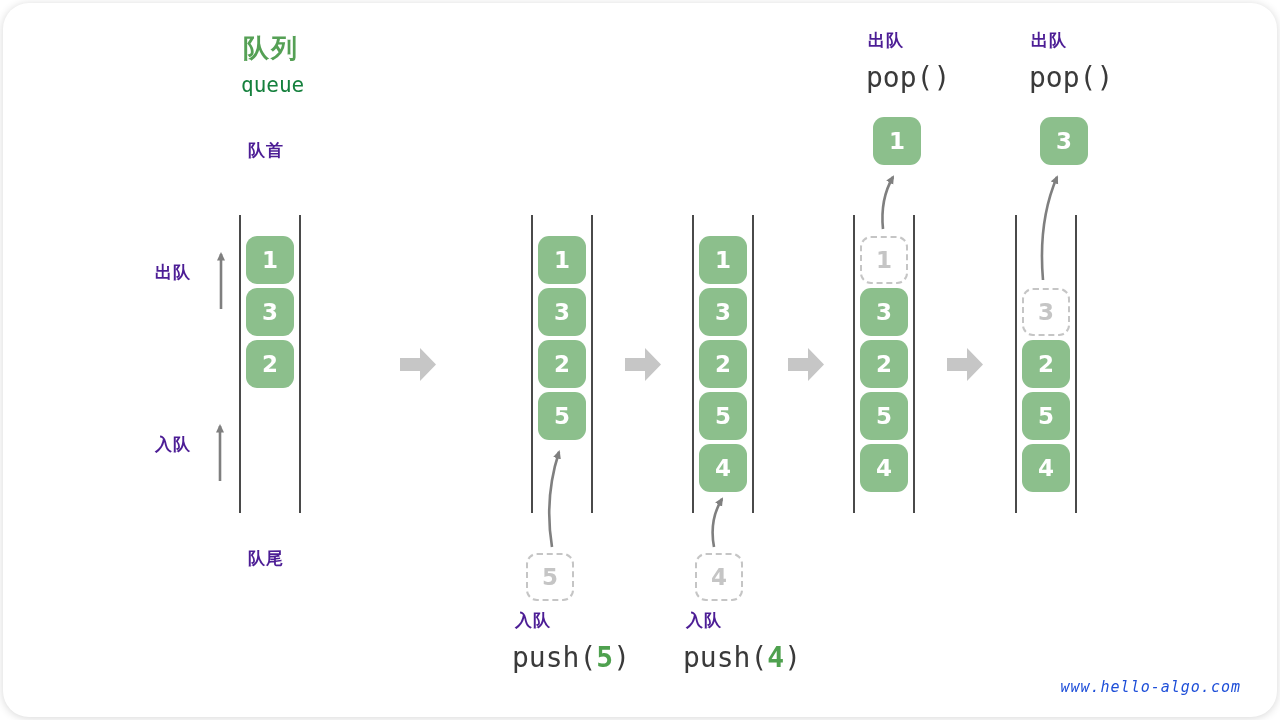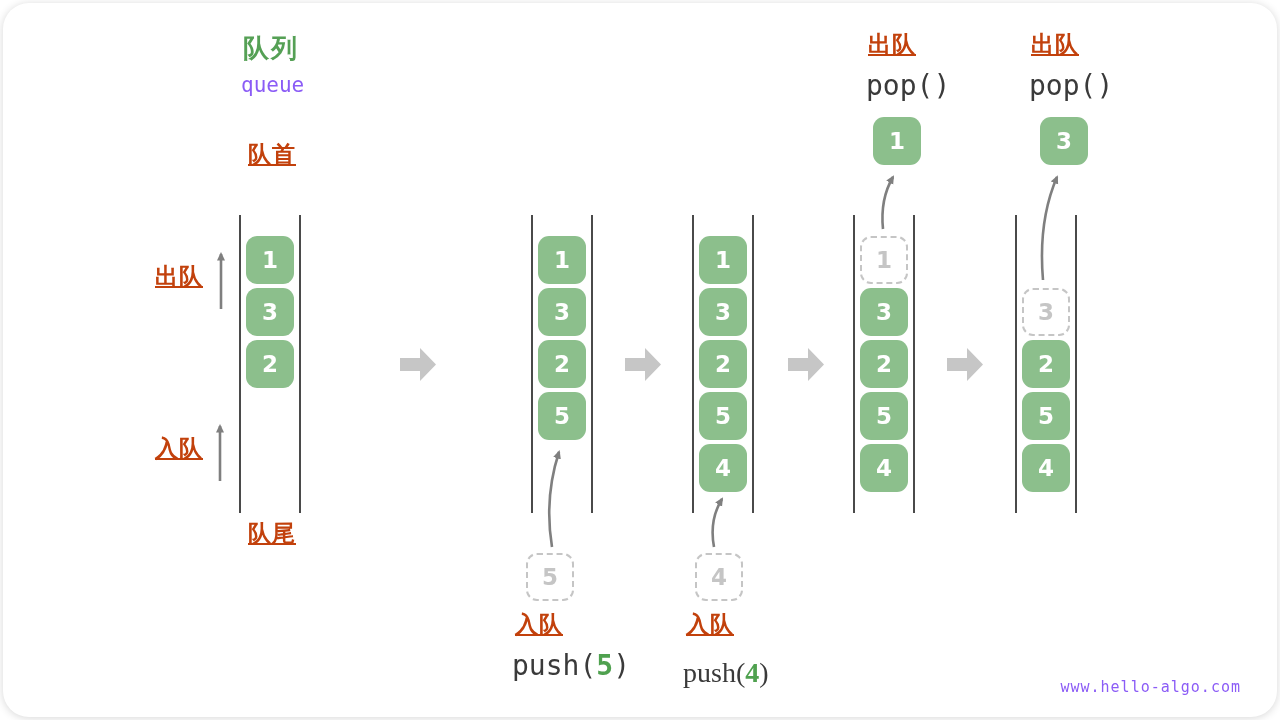--- a/index.html
+++ b/index.html
@@ -1,46 +1,46 @@
 <!DOCTYPE html>
 <html><head>
 <meta charset="utf-8">
 <style>
   html,body{margin:0;padding:0;background:#fff;}
   body{width:1280px;height:720px;position:relative;overflow:hidden;
        font-family:"Liberation Sans","DejaVu Sans",sans-serif;color:#3a3a3a;}
   .card{position:absolute;left:3px;top:3px;right:3px;bottom:3px;background:#fff;
         border-radius:26px;box-shadow:0 1px 9px rgba(0,0,0,.16);}
   .abs{position:absolute;}
-  .zh{font-weight:700;font-size:23px;color:#c2410c;letter-spacing:1px;white-space:nowrap;text-decoration:underline;}
+  .zh{font-weight:700;font-size:17px;color:#4c1d95;letter-spacing:1px;white-space:nowrap;}
   .mono{font-family:"DejaVu Sans Mono","Liberation Mono",monospace;font-size:28px;
         color:#3a3a3a;white-space:nowrap;}
   .title-zh{font-weight:700;font-size:26px;color:#55A055;letter-spacing:2px;}
-  .title-en{font-family:"DejaVu Sans Mono","Liberation Mono",monospace;font-size:21px;color:#8b5cf6;}
+  .title-en{font-family:"DejaVu Sans Mono","Liberation Mono",monospace;font-size:21px;color:#15803d;}
   .wall{position:absolute;width:1.5px;background:#4a4a4a;}
   .cell{position:absolute;width:48px;height:48px;border-radius:11px;box-sizing:border-box;
         display:flex;align-items:center;justify-content:center;
         font-weight:700;font-size:23px;font-family:"DejaVu Sans",sans-serif;}
   .cell.solid{background:#8CBF8C;color:#ffffff;}
   .cell.ghost{background:#ffffff;border:2px dashed #c5c5c5;color:#c5c5c5;}
   .opcode .arg{color:#4FA14F;font-weight:700;}
   .watermark{font-family:"DejaVu Sans Mono","Liberation Mono",monospace;
-             font-size:15px;color:#8b5cf6;letter-spacing:1px;}
+             font-size:15px;color:#1d4ed8;letter-spacing:1px;font-style:italic;}
   svg{position:absolute;left:0;top:0;}
 </style>
 </head>
 <body>
 
 <div class="card">
 
   <div class="abs title-zh" style="left:240px;top:28px;">队列</div>
   <div class="abs title-en" style="left:238px;top:70px;">queue</div>
 
   <div class="abs zh" style="left:245px;top:136px;">队首</div>
-  <div class="abs zh" style="left:245px;top:515px;">队尾</div>
+  <div class="abs zh" style="left:245px;top:544px;">队尾</div>
   <div class="abs zh" style="left:152px;top:258px;">出队</div>
   <div class="abs zh" style="left:152px;top:430px;">入队</div>
 
   <svg width="1280" height="720" viewBox="0 0 1280 720">
     <defs>
       <marker id="ah" markerWidth="9" markerHeight="9" refX="6.5" refY="4.5" orient="auto" markerUnits="userSpaceOnUse">
         <path d="M0,0.5 L8.5,4.5 L0,8.5 z" fill="#7f7f7f"></path>
       </marker>
     </defs>
 
@@ -94,21 +94,21 @@
 
   <div class="abs cell ghost" style="left:523px;top:550px;">5</div>
   <div class="abs cell ghost" style="left:692px;top:550px;">4</div>
 
   <div class="abs" style="left:512px;top:606px;">
     <div class="zh">入队</div>
     <div class="mono opcode" style="margin-top:9px;margin-left:-3px;"><span>push(</span><span class="arg">5</span><span>)</span></div>
   </div>
   <div class="abs" style="left:683px;top:606px;">
     <div class="zh">入队</div>
-    <div class="mono opcode" style="margin-top:17px;margin-left:-3px;font-family:Liberation Serif, serif;"><span>push(</span><span class="arg">4</span><span>)</span></div>
+    <div class="mono opcode" style="margin-top:9px;margin-left:-3px;"><span>push(</span><span class="arg">4</span><span>)</span></div>
   </div>
 
   <div class="abs" style="left:865px;top:26px;">
     <div class="zh">出队</div>
     <div class="mono" style="margin-top:9px;margin-left:-2px;">pop()</div>
   </div>
   <div class="abs" style="left:1028px;top:26px;">
     <div class="zh">出队</div>
     <div class="mono" style="margin-top:9px;margin-left:-2px;">pop()</div>
   </div>

